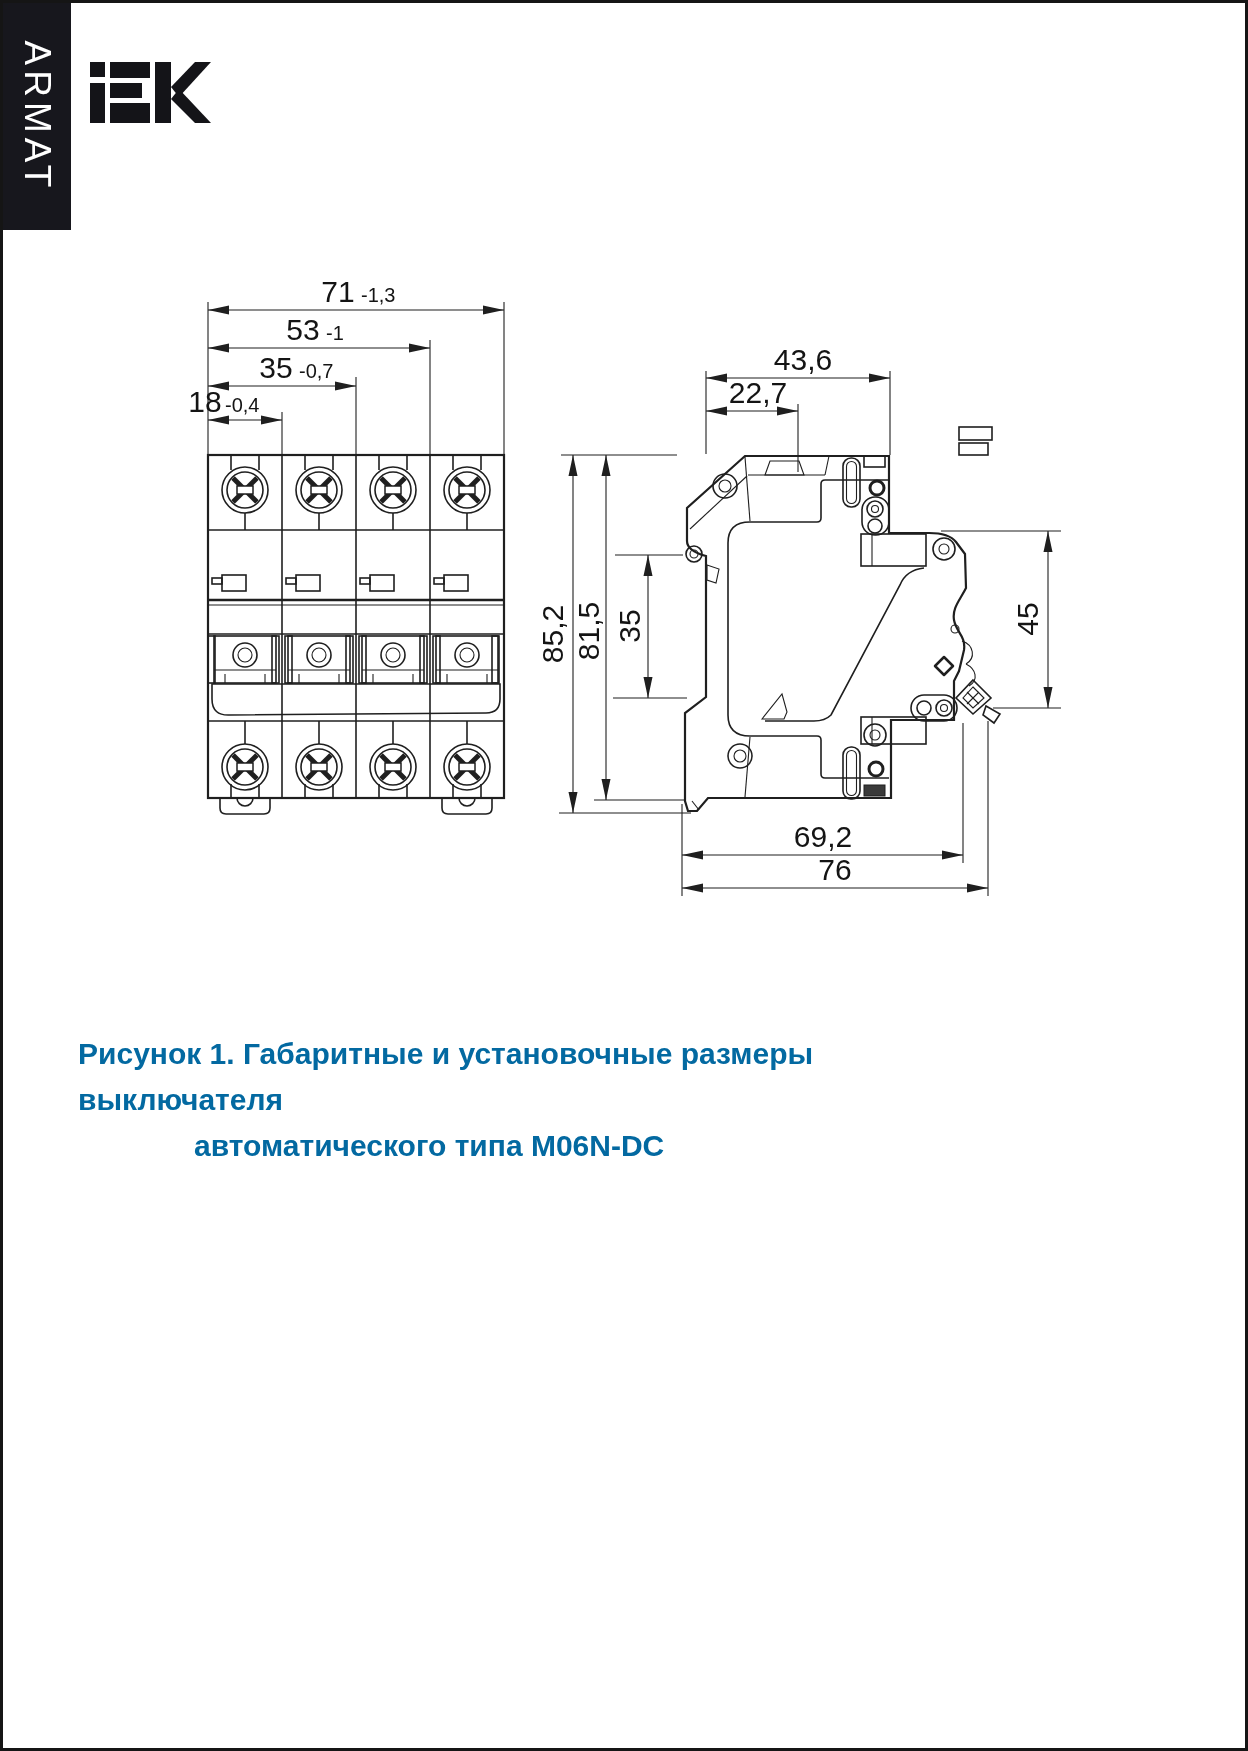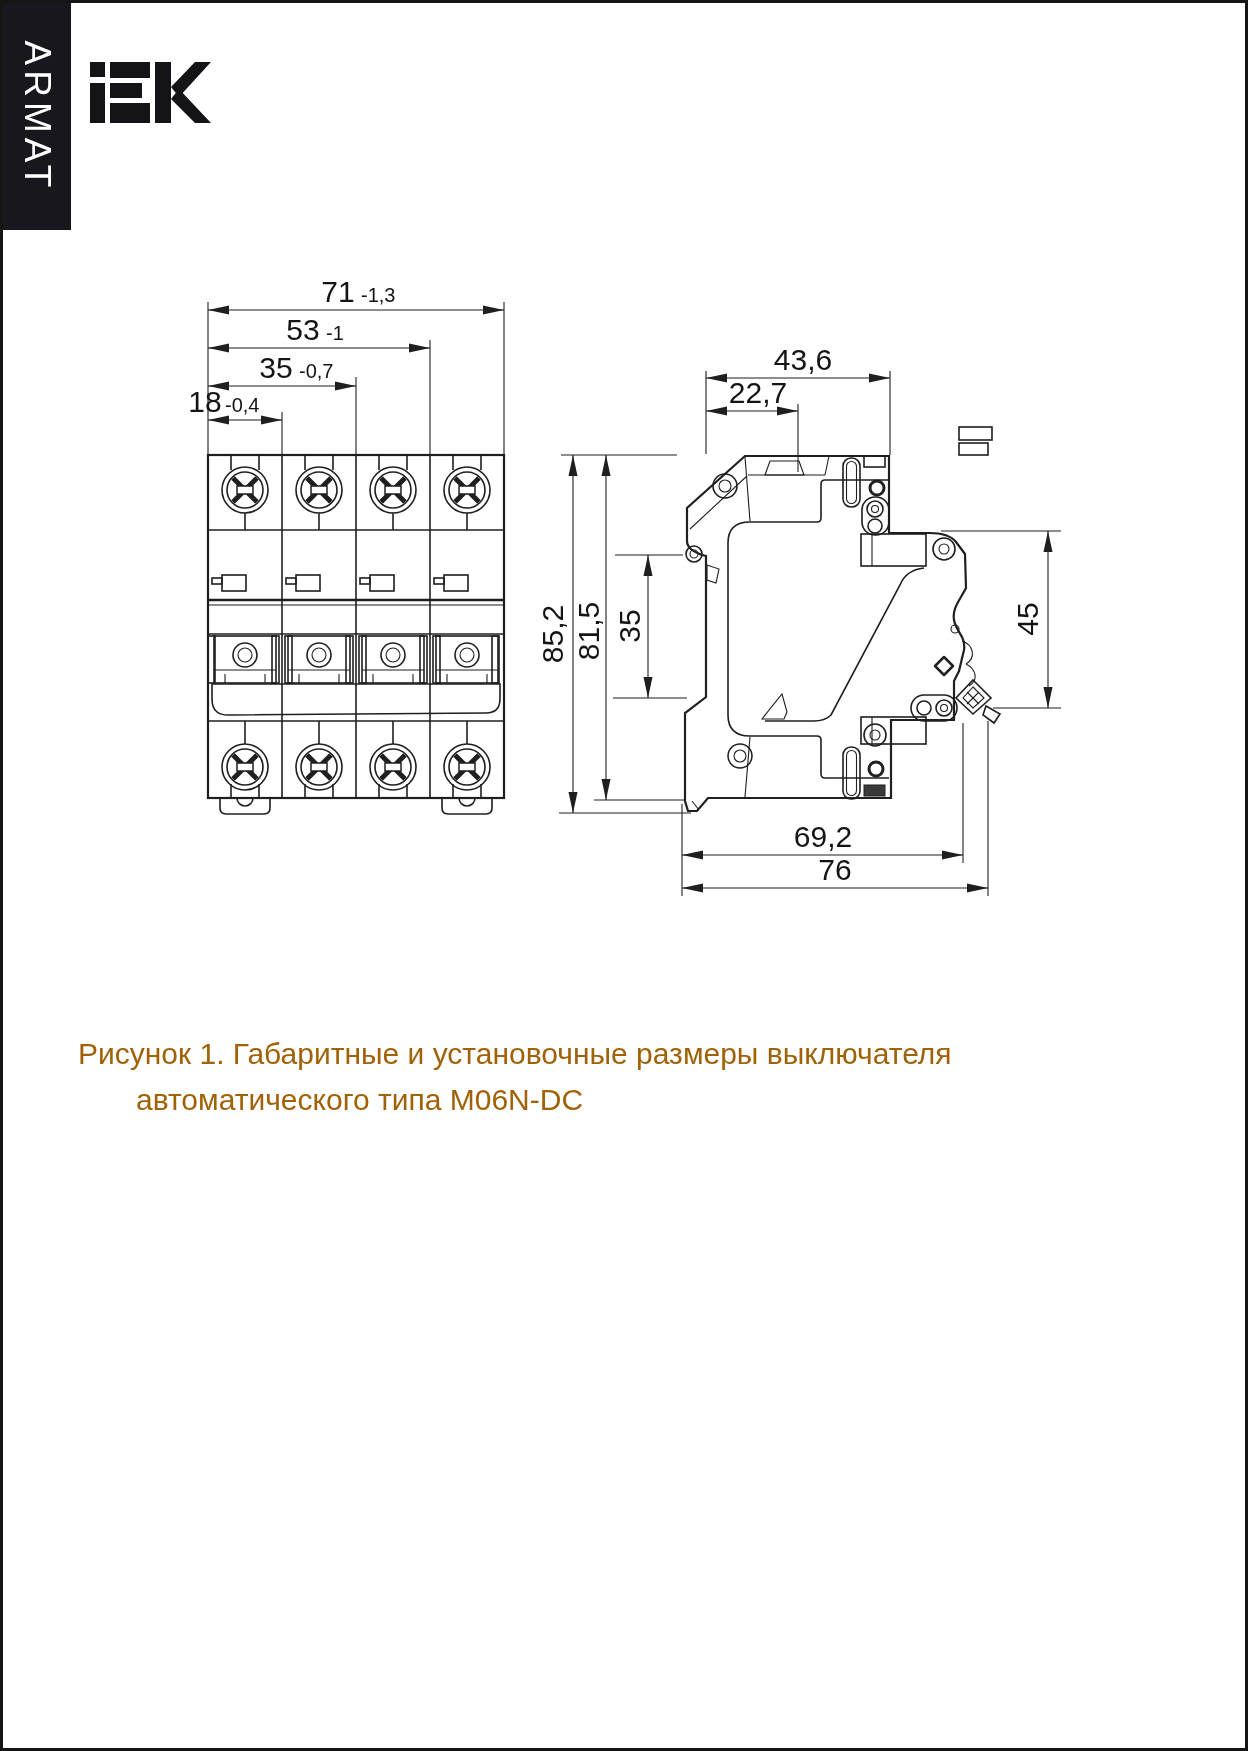--- a/index.html
+++ b/index.html
@@ -28,23 +28,23 @@
   svg .body{stroke:#1f1f1f;stroke-width:2.2;fill:#ffffff;}
   svg .mid{stroke:#1f1f1f;stroke-width:1.6;fill:none;}
   svg .thin{stroke:#1f1f1f;stroke-width:1.1;fill:none;}
   svg .dim{stroke:#1f1f1f;stroke-width:1.1;fill:none;}
   svg .arr{fill:#1f1f1f;stroke:none;}
   svg .dimtxt{font-family:"Liberation Sans",sans-serif;font-size:30px;fill:#141414;}
   svg .toltxt{font-family:"Liberation Sans",sans-serif;font-size:20px;fill:#141414;}
   svg .logo{fill:#141418;stroke:none;}
   .caption{
     position:absolute;left:75px;top:1028px;width:900px;
-    font-size:30px;line-height:46px;color:#a16207;
+    font-size:30px;line-height:46px;color:#0369a1;font-weight:bold;
   }
-  .caption .cap2{margin-left:58px;}
+  .caption .cap2{margin-left:116px;}
 </style>
 </head>
 <body>
 
 <div class="page">
 
   <div class="brand-bar">
     <div class="armat">ARMAT</div>
   </div>
 

